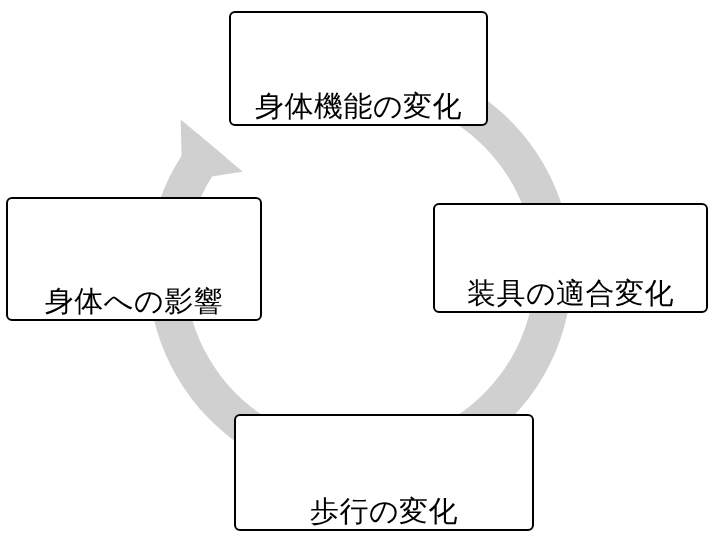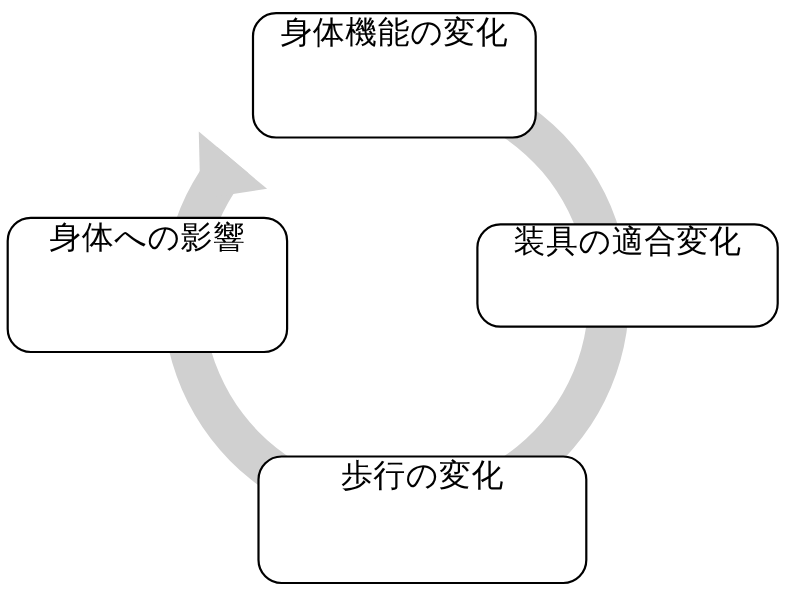--- a/index.html
+++ b/index.html
@@ -22,43 +22,42 @@
     left: 0;
     top: 0;
     width: 724px;
     height: 539px;
   }
   .node-box {
     position: absolute;
     box-sizing: border-box;
     background: #ffffff;
     border: 2px solid #000000;
-    border-radius: 22px;
+    border-radius: 6px;
     display: flex;
-    align-items: flex-start;
+    align-items: flex-end;
     justify-content: center;
     text-align: center;
     color: #000000;
     font-size: 29px;
     line-height: 1.2;
     letter-spacing: 0.5px;
     white-space: nowrap;
   }
   #node-top {
     left: 229px;
     top: 11px;
     width: 259px;
     height: 115px;
   }
   #node-right {
     left: 433px;
     top: 203px;
     width: 275px;
-    height: 95px;
-    font-family: Liberation Mono, monospace;
+    height: 110px;
   }
   #node-bottom {
     left: 234px;
     top: 414px;
     width: 300px;
     height: 117px;
   }
   #node-left {
     left: 6px;
     top: 197px;

